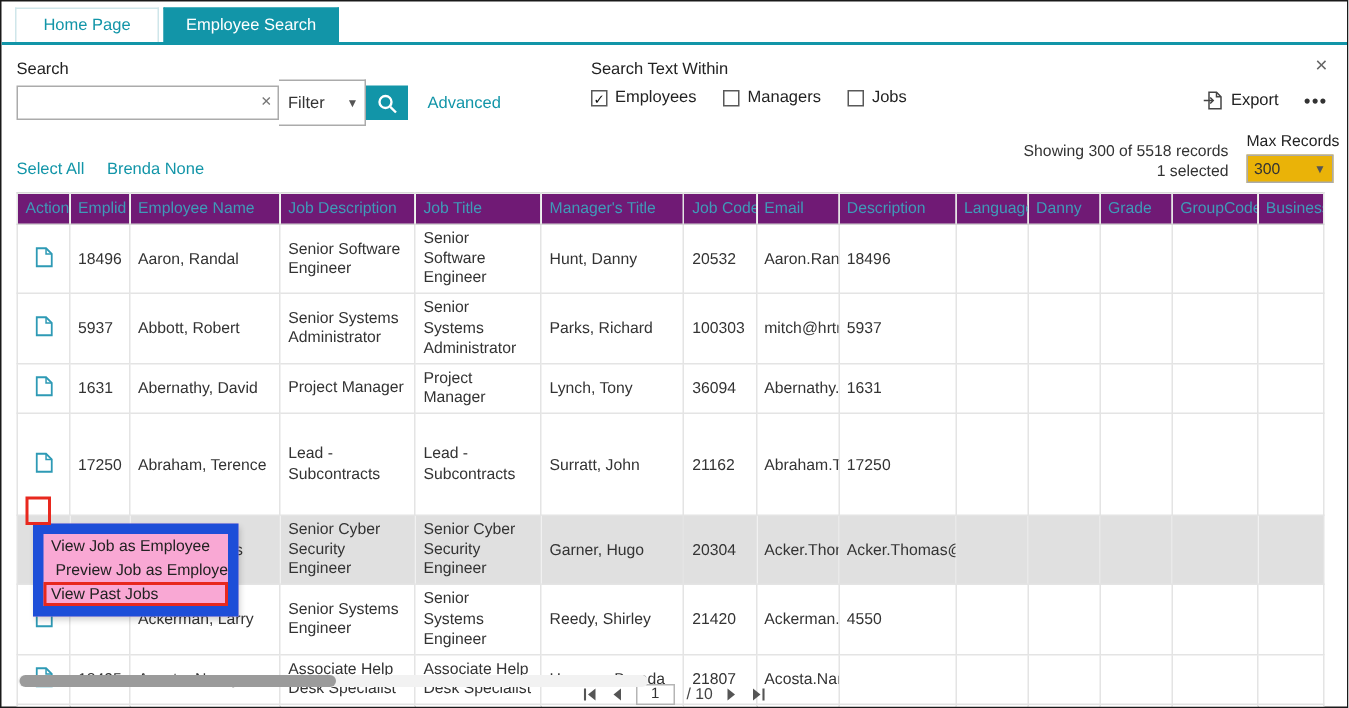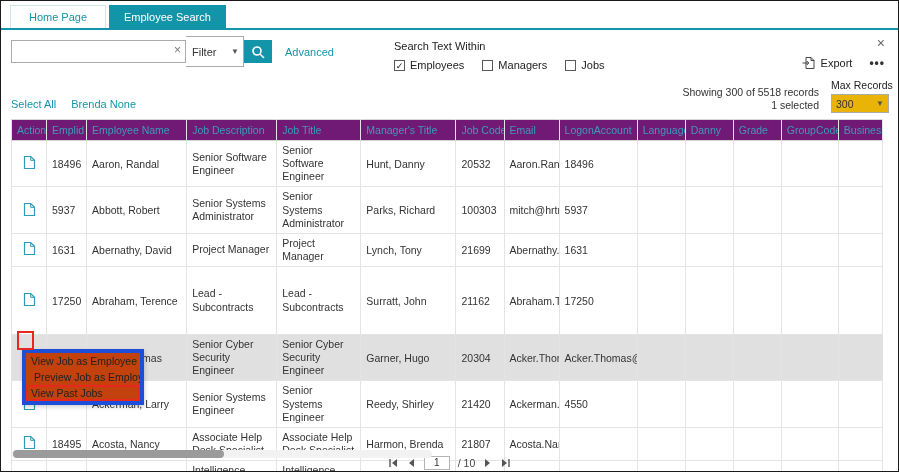--- a/index.html
+++ b/index.html
@@ -57,21 +57,21 @@
   .hscrollbar { position: absolute; left: 11px; top: 449px; width: 420px; height: 8px; background: #f2f2f2; border-radius: 4px; z-index: 6; }
   .hscrollbar .thumb { position: absolute; left: 1px; top: 0; width: 211px; height: 8px; background: #9b9b9b; border-radius: 4px; cursor: pointer; }
 
   
   .pagination { position: absolute; left: 0; right: 0; top: 454px; display: flex; align-items: center; justify-content: center; gap: 8px; height: 15px; }
   .pg-btn { display: flex; align-items: center; cursor: pointer; }
   .page-input { width: 26px; height: 14px; border: 1px solid #b5b5b5; font-size: 10px; text-align: center; color: #333; padding: 0; }
   .page-total { font-size: 10.5px; color: #444; }
 
   
-  .context-menu { position: absolute; left: 21px; top: 348px; width: 122px; background: #c2410c; border: 4px solid #1d4ed8; box-shadow: 1px 2px 4px rgba(0,0,0,0.18); z-index: 10; }
+  .context-menu { position: absolute; left: 21px; top: 348px; width: 137px; background: #f9a8d4; border: 7px solid #1d4ed8; box-shadow: 1px 2px 4px rgba(0,0,0,0.18); z-index: 10; }
   .menu-item { display: flex; align-items: center; gap: 3px; font-size: 10.5px; color: #222; padding: 2px 5px; height: 16px; white-space: nowrap; cursor: pointer; overflow: hidden; }
   .menu-item.highlighted { outline: 2px solid #e8281e; outline-offset: -2px; }
 
   
   .red-box-icon { position: absolute; left: 16px; top: 330px; width: 17px; height: 19px; border: 2px solid #e8281e; z-index: 11; pointer-events: none; }
 </style>
 </head>
 <body>
 
 <div class="window">
@@ -79,20 +79,21 @@
   <div class="tab-bar">
     <div class="tab">Home Page</div>
     <div class="tab active">Employee Search</div>
   </div>
 
   <div class="content">
     <div class="close-x">×</div>
 
     <div class="search-area">
       <div class="search-group">
+        <div class="field-label">Search</div>
         <div class="search-controls">
           <div class="search-input-wrap">
             <input class="search-input" type="text" value="" style="">
             <span class="clear-icon">×</span>
           </div>
           <div class="filter-select">
             <span>Filter</span>
             <span class="chev">▼</span>
           </div>
           <button class="search-btn">
@@ -179,21 +180,21 @@
         <thead>
           <tr>
             <th>Action</th>
             <th>Emplid</th>
             <th>Employee Name</th>
             <th>Job Description</th>
             <th>Job Title</th>
             <th>Manager's Title</th>
             <th>Job Code</th>
             <th>Email</th>
-            <th>LogonAccount</th>
+            <th>Description</th>
             <th>Language</th>
             <th>Danny</th>
             <th>Grade</th>
             <th>GroupCode</th>
             <th>Business_U</th>
           </tr>
         </thead>
         <tbody>
           <tr>
             <td class="action-cell"><svg width="13" height="15" viewBox="0 0 13 15">
@@ -236,21 +237,21 @@
           <tr>
             <td class="action-cell"><svg width="13" height="15" viewBox="0 0 13 15">
                 <path d="M1.5 1.5h6.2l3.8 3.8v8.2h-10z" fill="none" stroke="#2e9ab5" stroke-width="1.2"></path>
                 <path d="M7.7 1.5v3.8h3.8" fill="none" stroke="#2e9ab5" stroke-width="1"></path>
               </svg></td>
             <td>1631</td>
             <td>Abernathy, David</td>
             <td class="wrap">Project Manager</td>
             <td class="wrap">Project Manager</td>
             <td>Lynch, Tony</td>
-            <td>21699</td>
+            <td>36094</td>
             <td>Abernathy.Da</td>
             <td>1631</td>
             <td></td>
             <td></td>
             <td></td>
             <td></td>
             <td></td>
           </tr>
           <tr style="height: 68px;">
             <td class="action-cell"><svg width="13" height="15" viewBox="0 0 13 15">

